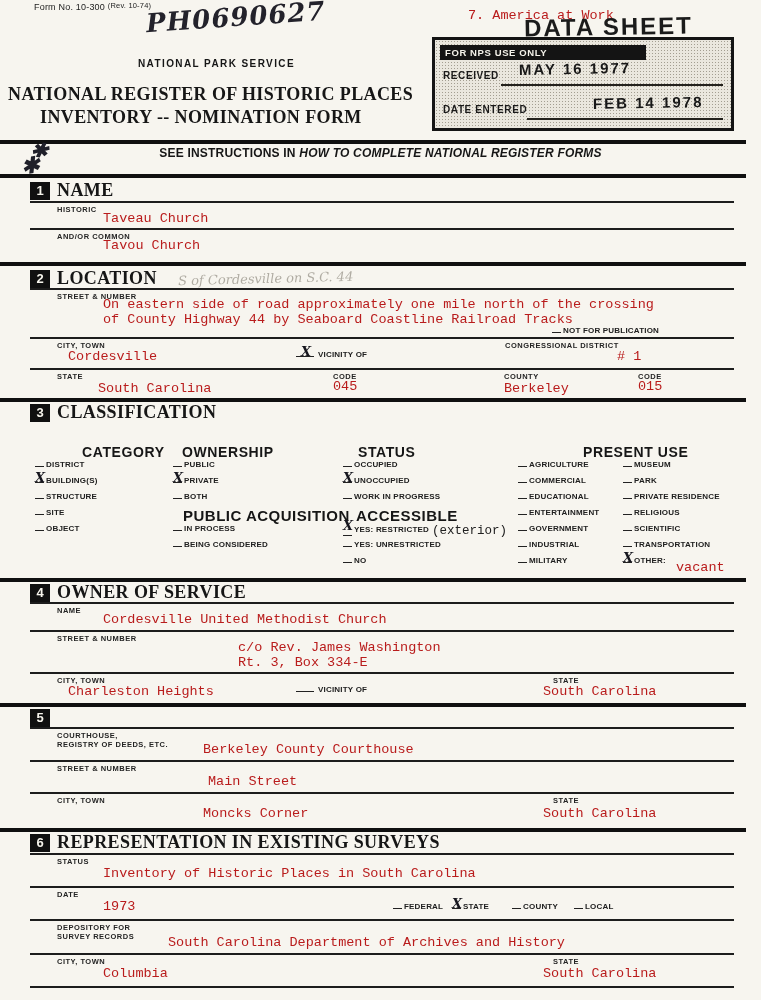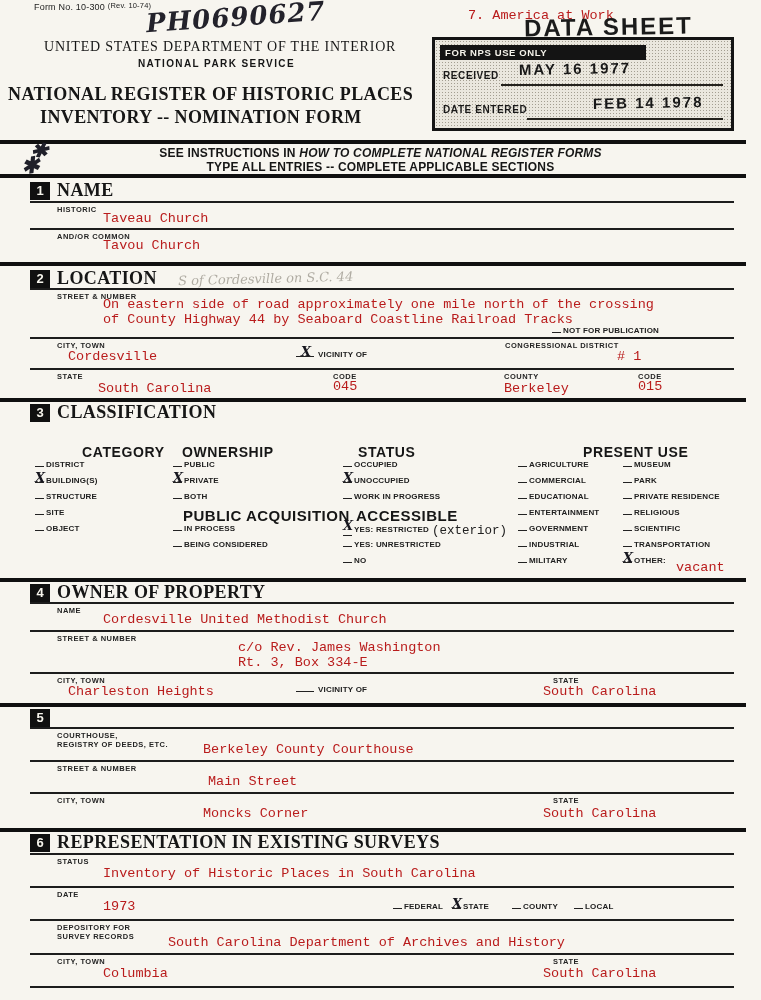--- a/index.html
+++ b/index.html
@@ -44,21 +44,20 @@
 
 <div class="page">
 
   <div class="abs formno" style="left:34px;top:1px">
     <span>Form No. 10-300</span>
     <span class="rev">(Rev. 10-74)</span>
   </div>
   <div class="abs hand handid" style="left:146px;top:2px">PH0690627</div>
   <div class="abs tw" style="left:468px;top:8px">7. America at Work</div>
   <div class="abs stampbig" style="left:524px;top:13px">DATA SHEET</div>
-  <div class="abs dept" style="left:44px;top:39px">UNITED STATES DEPARTMENT OF THE INTERIOR</div>
   <div class="abs svc" style="left:138px;top:58px">NATIONAL PARK SERVICE</div>
   <div class="abs bigtitle" style="left:8px;top:84px">NATIONAL REGISTER OF HISTORIC PLACES</div>
   <div class="abs bigtitle" style="left:40px;top:107px">INVENTORY -- NOMINATION FORM</div>
 
   <div class="abs npsbox">
     <div class="npsbar">FOR NPS USE ONLY</div>
     <div class="abs npslbl" style="left:8px;top:30px">RECEIVED</div>
     <div class="abs npsline" style="left:66px;top:44px;width:222px"></div>
     <div class="abs stamp" style="left:84px;top:20px">MAY 16 1977</div>
     <div class="abs npslbl" style="left:8px;top:64px">DATE ENTERED</div>
@@ -66,21 +65,20 @@
     <div class="abs stamp" style="left:158px;top:54px">FEB 14 1978</div>
   </div>
 
   <div class="abs thick" style="top:140px"></div>
 
   <div class="abs hand star" style="left:31px;top:138px;font-size:20px;transform:rotate(12deg)">✱</div>
   <div class="abs hand star" style="left:21px;top:152px;font-size:22px;transform:rotate(-8deg)">✱</div>
   <div class="abs instr" style="top:146px">
     <span>SEE INSTRUCTIONS IN </span><span class="it">HOW TO COMPLETE NATIONAL REGISTER FORMS</span>
   </div>
-  <div class="abs instr" style="top:160px">TYPE ALL ENTRIES -- COMPLETE APPLICABLE SECTIONS</div>
 
   <div class="abs thick" style="top:174px"></div>
 
   <div class="abs secnum" style="left:30px;top:182px">1</div>
   <div class="abs sectitle" style="left:57px;top:180px">NAME</div>
   <div class="abs thin" style="top:201px"></div>
   <div class="abs fl" style="left:57px;top:205px">HISTORIC</div>
   <div class="abs tw" style="left:103px;top:211px">Taveau Church</div>
   <div class="abs thin" style="top:228px"></div>
   <div class="abs fl" style="left:57px;top:232px">AND/OR COMMON</div>
@@ -153,21 +151,21 @@
   <span class="chk" style="left:623px;top:476px"><i class="bl"></i><b class="mk"></b><span class="cl">PARK</span></span>
   <span class="chk" style="left:623px;top:492px"><i class="bl"></i><b class="mk"></b><span class="cl">PRIVATE RESIDENCE</span></span>
   <span class="chk" style="left:623px;top:508px"><i class="bl"></i><b class="mk"></b><span class="cl">RELIGIOUS</span></span>
   <span class="chk" style="left:623px;top:524px"><i class="bl"></i><b class="mk"></b><span class="cl">SCIENTIFIC</span></span>
   <span class="chk" style="left:623px;top:540px"><i class="bl"></i><b class="mk"></b><span class="cl">TRANSPORTATION</span></span>
   <span class="chk" style="left:623px;top:556px"><i class="bl"></i><b class="mk">X</b><span class="cl">OTHER:</span></span>
   <div class="abs tw" style="left:676px;top:560px">vacant</div>
 
   <div class="abs thick" style="top:578px"></div>
   <div class="abs secnum" style="left:30px;top:584px">4</div>
-  <div class="abs sectitle" style="left:57px;top:582px">OWNER OF PROPERTY</div>
+  <div class="abs sectitle" style="left:57px;top:582px">OWNER OF SERVICE</div>
   <div class="abs thin" style="top:602px"></div>
   <div class="abs fl" style="left:57px;top:606px">NAME</div>
   <div class="abs tw" style="left:103px;top:612px">Cordesville United Methodist Church</div>
   <div class="abs thin" style="top:630px"></div>
   <div class="abs fl" style="left:57px;top:634px">STREET &amp; NUMBER</div>
   <div class="abs tw" style="left:238px;top:640px">c/o Rev. James Washington</div>
   <div class="abs tw" style="left:238px;top:655px">Rt. 3, Box 334-E</div>
   <div class="abs thin" style="top:672px"></div>
   <div class="abs fl" style="left:57px;top:676px">CITY, TOWN</div>
   <div class="abs tw" style="left:68px;top:684px">Charleston Heights</div>

